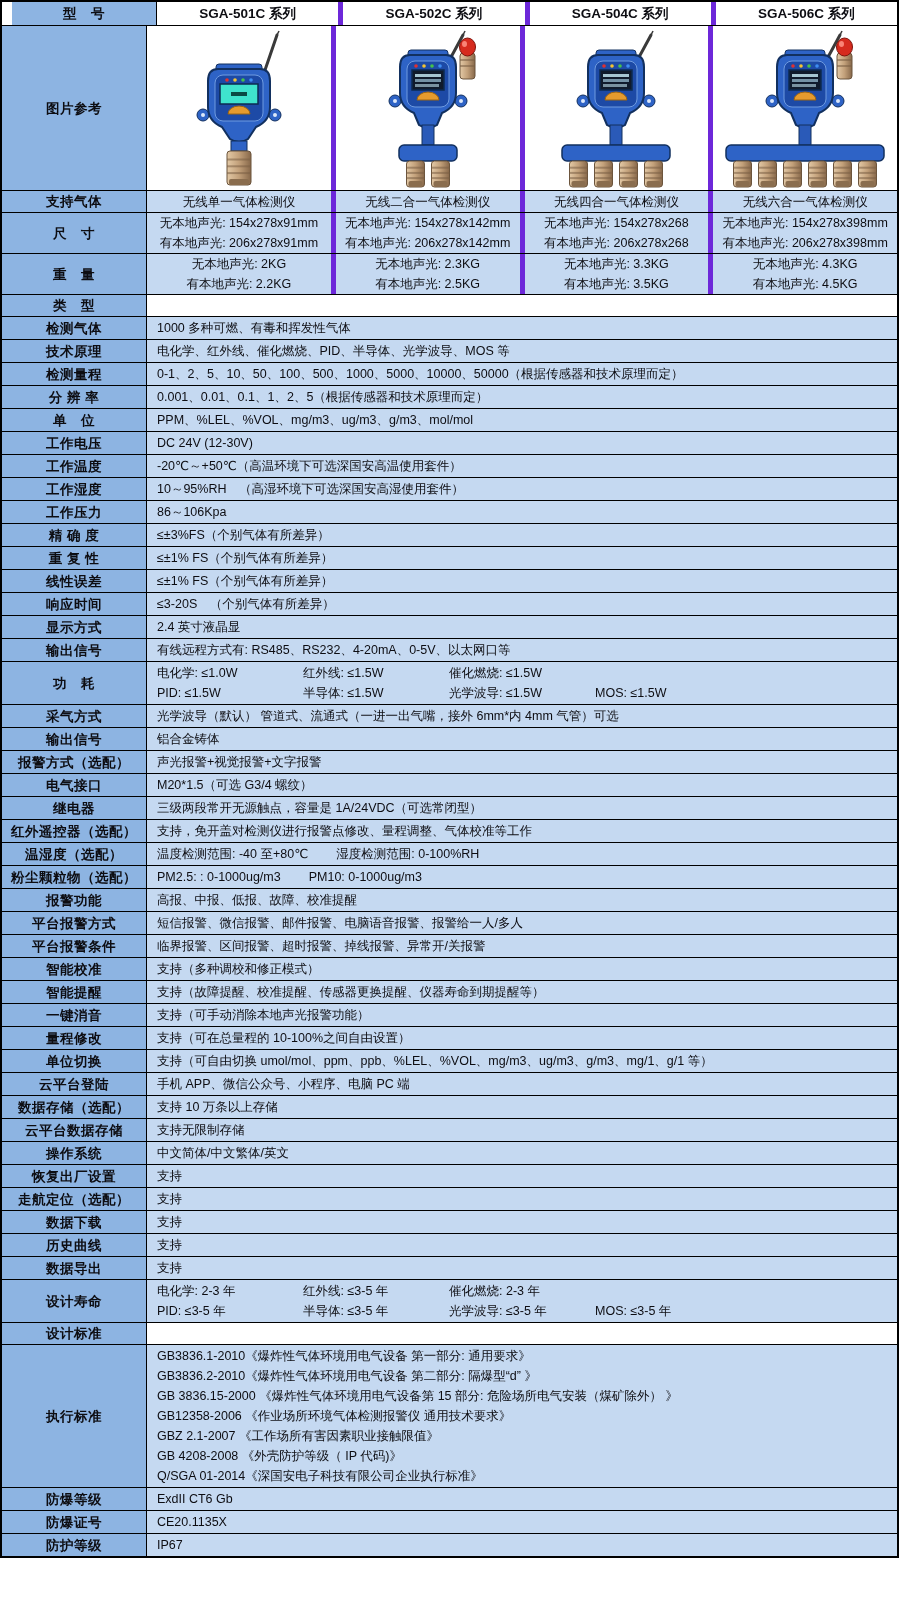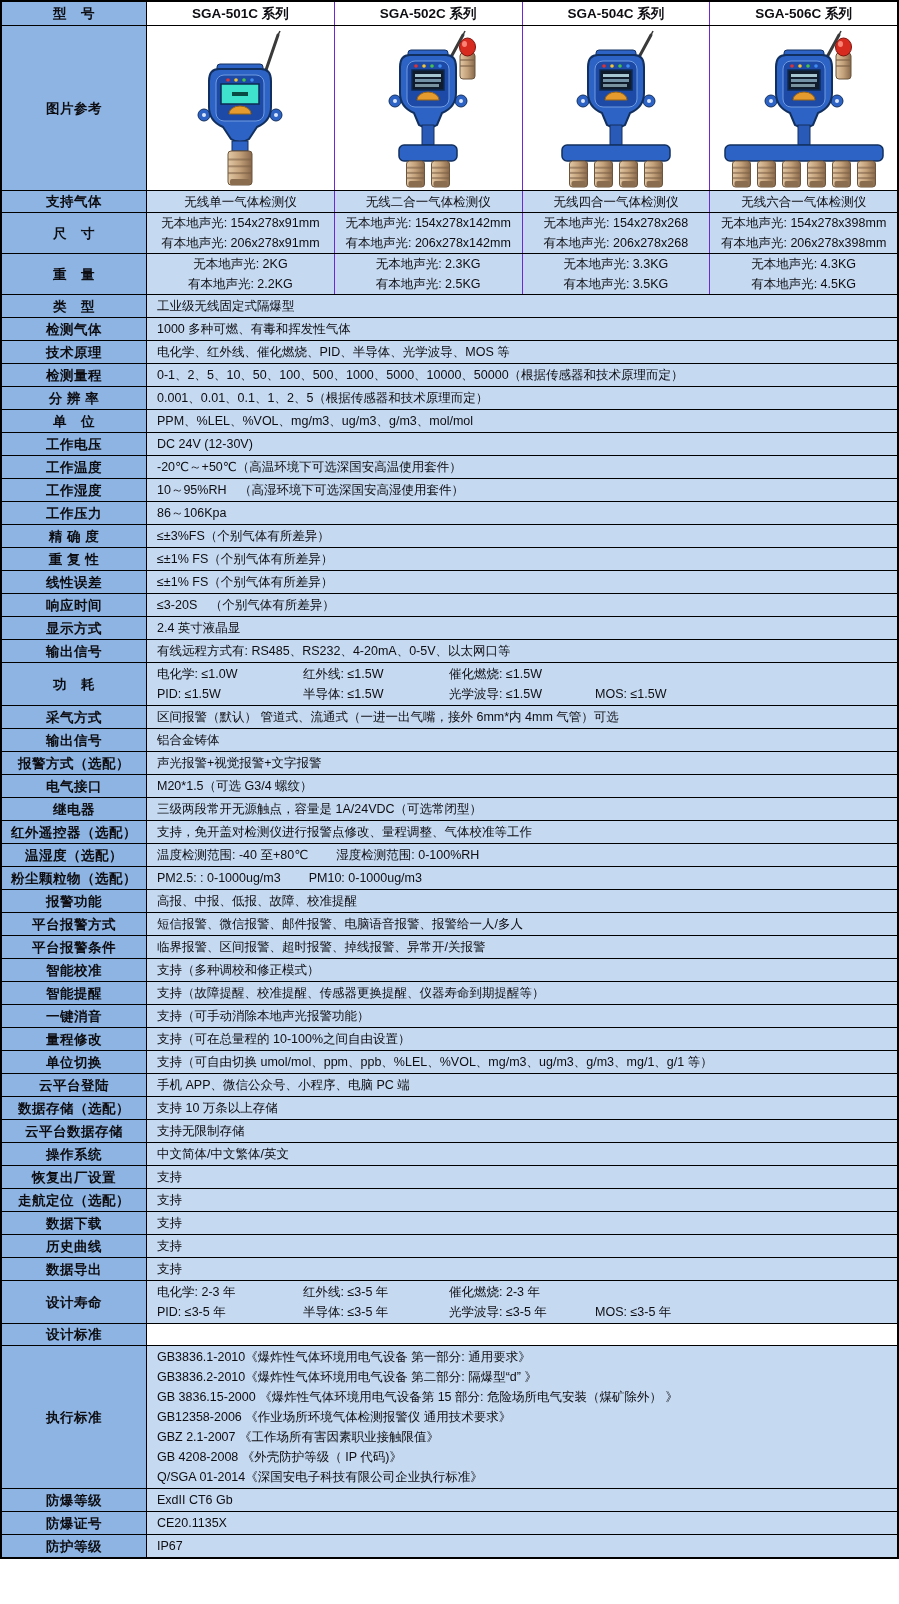--- a/index.html
+++ b/index.html
@@ -15,32 +15,32 @@
   .label-cell{
     flex:0 0 145px; box-sizing:border-box;
     background:#8DB4E2;
     border-right:1px solid #000;
     display:flex; align-items:center; justify-content:center;
     text-align:center; font-weight:bold; font-size:13.5px;
     padding:1px 2px; letter-spacing:0.5px; line-height:17px;
   }
   .cell{
     flex:1 1 0; box-sizing:border-box; overflow:hidden;
-    background:#C5D9F1; border-left:1px solid #6d28d9;
+    background:#C5D9F1; border-left:5px solid #6d28d9;
     display:flex; flex-direction:column; align-items:center; justify-content:center;
     font-size:12.5px; text-align:center;
   }
   .tr > .cell:nth-child(2){border-left:none;}
   .span-cell{
     flex:1 1 0; box-sizing:border-box; overflow:hidden;
     background:#C5D9F1;
     display:flex; flex-direction:column; justify-content:center;
     padding:1px 10px; font-size:12.5px;
   }
-  .header-row{min-height:23px;}
+  .header-row{min-height:23px;margin-left:10px;}
   .header-row .cell{background:#ffffff; font-weight:bold; font-size:13.5px;}
   .image-row{height:164px;}
   .image-row .cell{background:#ffffff; justify-content:flex-end; padding-bottom:1px;}
   .line,.sline{line-height:20px; white-space:nowrap;}
   .seg{display:inline-block; min-width:118px; margin-right:28px;}
   .seg:last-child{margin-right:0; min-width:0;}
   svg{display:block;}
 </style>
 </head>
 <body>
@@ -301,23 +301,20 @@
           <div class="line">无本地声光: 3.3KG</div>
           <div class="line">有本地声光: 3.5KG</div>
         </div>
         <div class="cell data-cell">
           <div class="line">无本地声光: 4.3KG</div>
           <div class="line">有本地声光: 4.5KG</div>
         </div>
       </div>
       <div class="tr">
         <div class="label-cell">类　型</div>
-        <div class="span-cell">
-          <div class="sline">工业级无线固定式隔爆型</div>
-        </div>
       </div>
       <div class="tr">
         <div class="label-cell">检测气体</div>
         <div class="span-cell">
           <div class="sline">1000 多种可燃、有毒和挥发性气体</div>
         </div>
       </div>
       <div class="tr">
         <div class="label-cell">技术原理</div>
         <div class="span-cell">
@@ -405,21 +402,21 @@
       <div class="tr">
         <div class="label-cell">功　耗</div>
         <div class="span-cell">
           <div class="sline multi-seg"><span class="seg">电化学: ≤1.0W</span><span class="seg">红外线: ≤1.5W</span><span class="seg">催化燃烧: ≤1.5W</span></div>
           <div class="sline multi-seg"><span class="seg">PID: ≤1.5W</span><span class="seg">半导体: ≤1.5W</span><span class="seg">光学波导: ≤1.5W</span><span class="seg">MOS: ≤1.5W</span></div>
         </div>
       </div>
       <div class="tr">
         <div class="label-cell">采气方式</div>
         <div class="span-cell">
-          <div class="sline">区间报警（默认） 管道式、流通式（一进一出气嘴，接外 6mm*内 4mm 气管）可选</div>
+          <div class="sline">光学波导（默认） 管道式、流通式（一进一出气嘴，接外 6mm*内 4mm 气管）可选</div>
         </div>
       </div>
       <div class="tr">
         <div class="label-cell">输出信号</div>
         <div class="span-cell">
           <div class="sline">铝合金铸体</div>
         </div>
       </div>
       <div class="tr">
         <div class="label-cell">报警方式（选配）</div>

